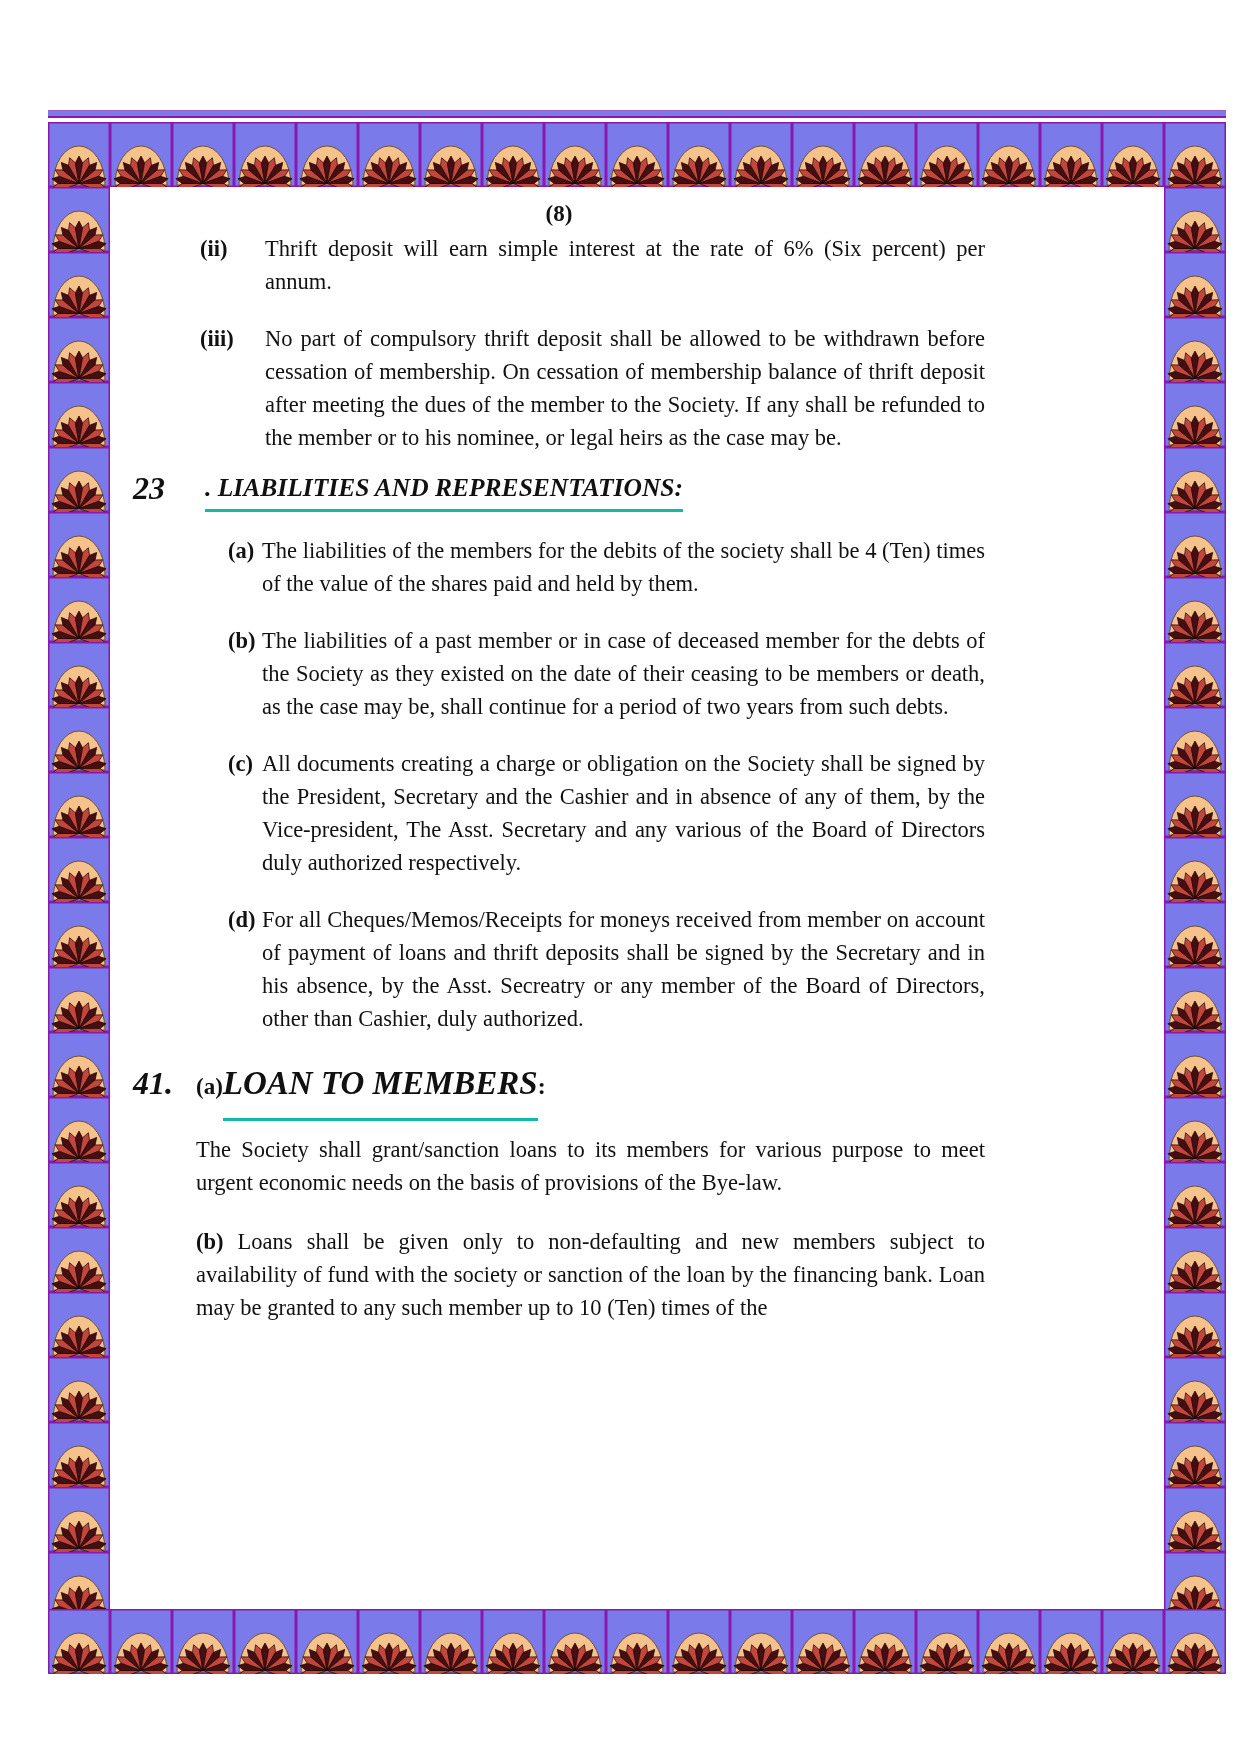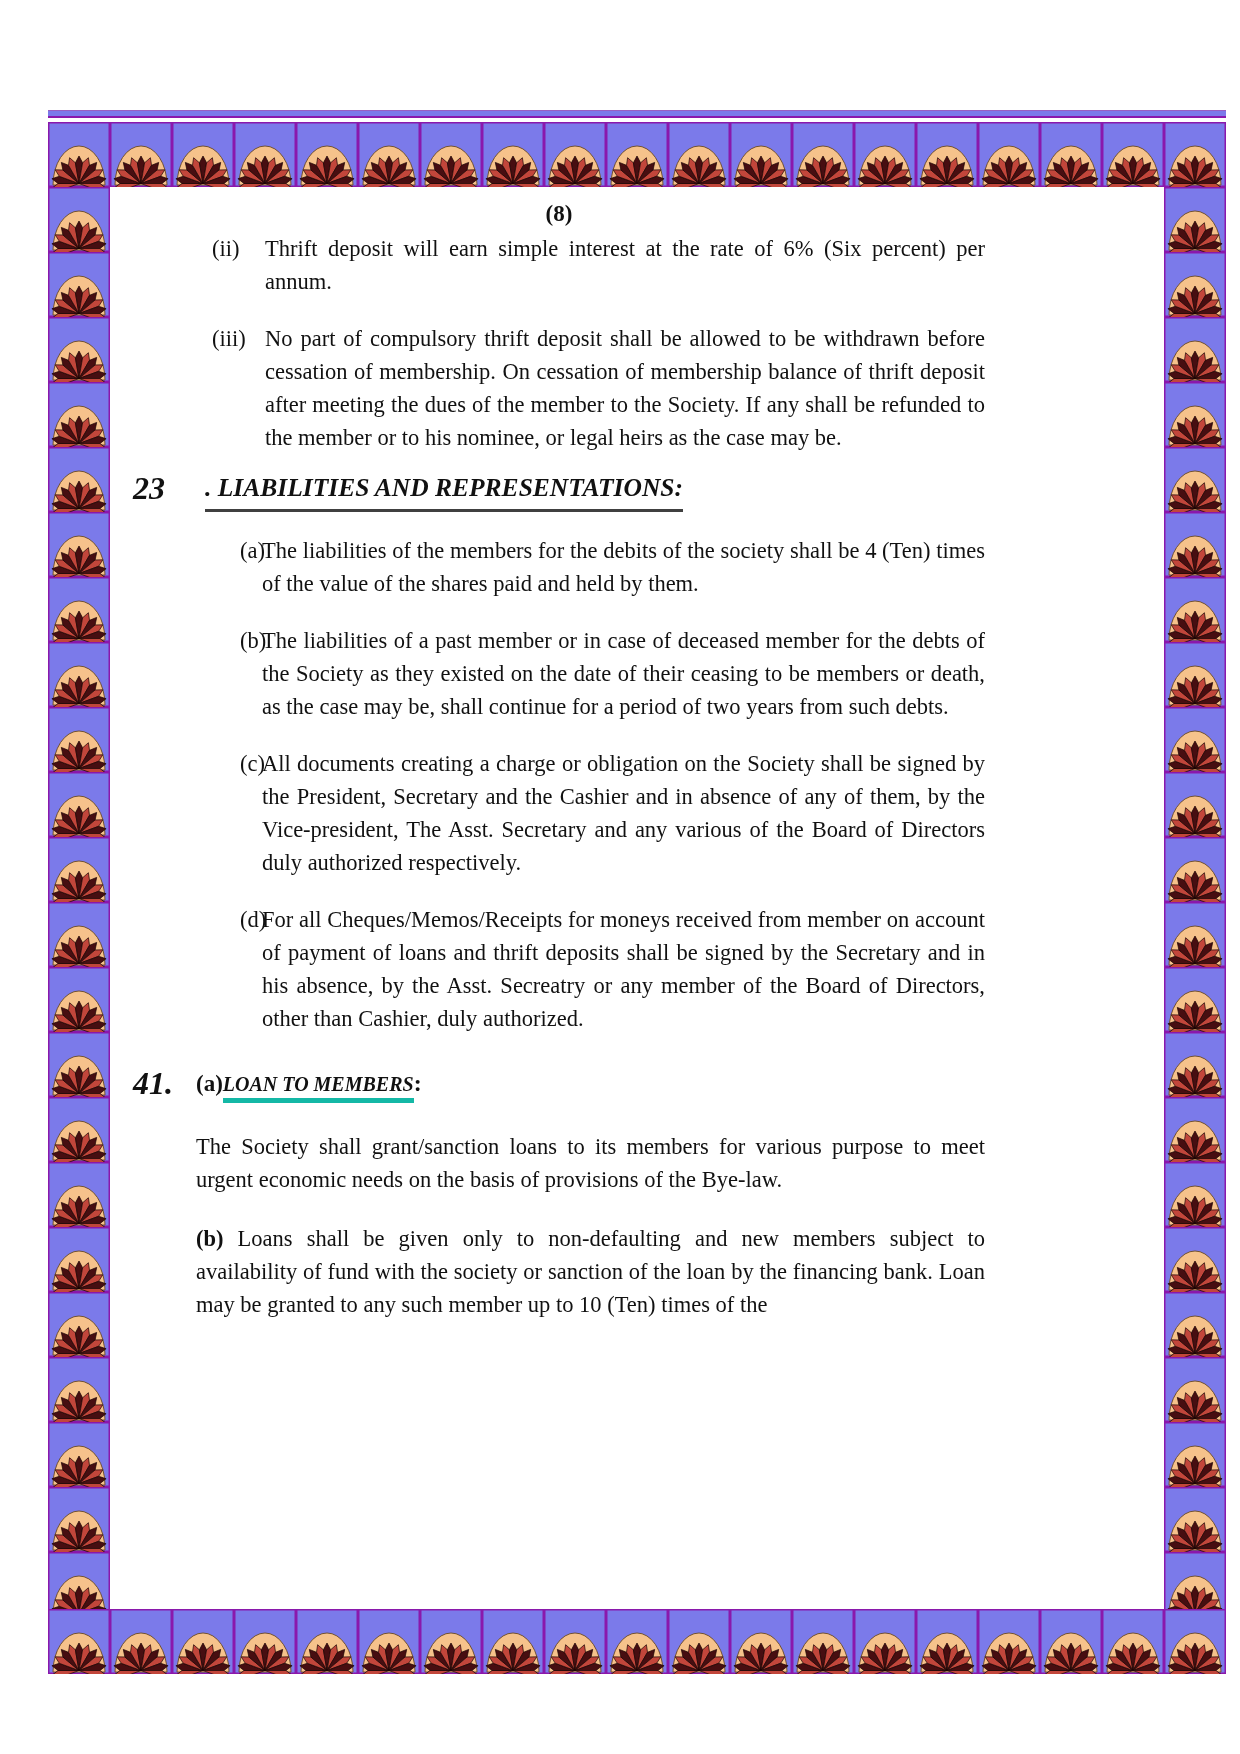--- a/index.html
+++ b/index.html
@@ -25,42 +25,42 @@
     position:absolute;left:133px;top:197px;width:852px;
     font-size:22.5px;line-height:33px;
   }
   .page-num{
     text-align:center;font-weight:bold;font-size:23px;margin:0;
   }
   .clause{
     position:relative;text-align:justify;
   }
   .clause .lbl{
-    position:absolute;left:0;top:0;font-weight:normal;margin-left:12px;
+    position:absolute;left:0;top:0;font-weight:bold;
   }
   .c-roman{margin-left:67px;width:785px;padding-left:65px;box-sizing:border-box;}
   .c-alpha{margin-left:95px;width:757px;padding-left:34px;box-sizing:border-box;}
   .mt-sm{margin-top:2px;}
   .mt{margin-top:24px;}
   .sec-head{position:relative;margin-top:14px;line-height:40px;}
   .sec-num{
     position:absolute;left:0;top:0;
     font-weight:bold;font-style:italic;font-size:32px;
   }
   .head23{
     margin-left:72px;display:inline-block;
     font-weight:bold;font-style:italic;font-size:25.5px;
-    border-bottom:3px solid #404040;padding-bottom:1px;
+    border-bottom:3px solid #14b8a6;padding-bottom:1px;
   }
   .sec24{position:relative;margin-top:28px;line-height:40px;}
   .sec24-body{margin-left:63px;}
   .sub-lbl{font-weight:bold;font-size:23px;}
   .head24{
-    font-weight:bold;font-style:italic;font-size:20px;
-    border-bottom:5px solid #14b8a6;padding-bottom:3px;
+    font-weight:bold;font-style:italic;font-size:33px;
+    border-bottom:3px solid #14b8a6;padding-bottom:17px;
   }
   .head24-colon{font-weight:bold;font-size:24px;}
   .para{
     margin-left:63px;width:789px;text-align:justify;margin-top:26px;
   }
   .para .lbl-inline{font-weight:bold;}
 </style>
 </head>
 <body>
 

